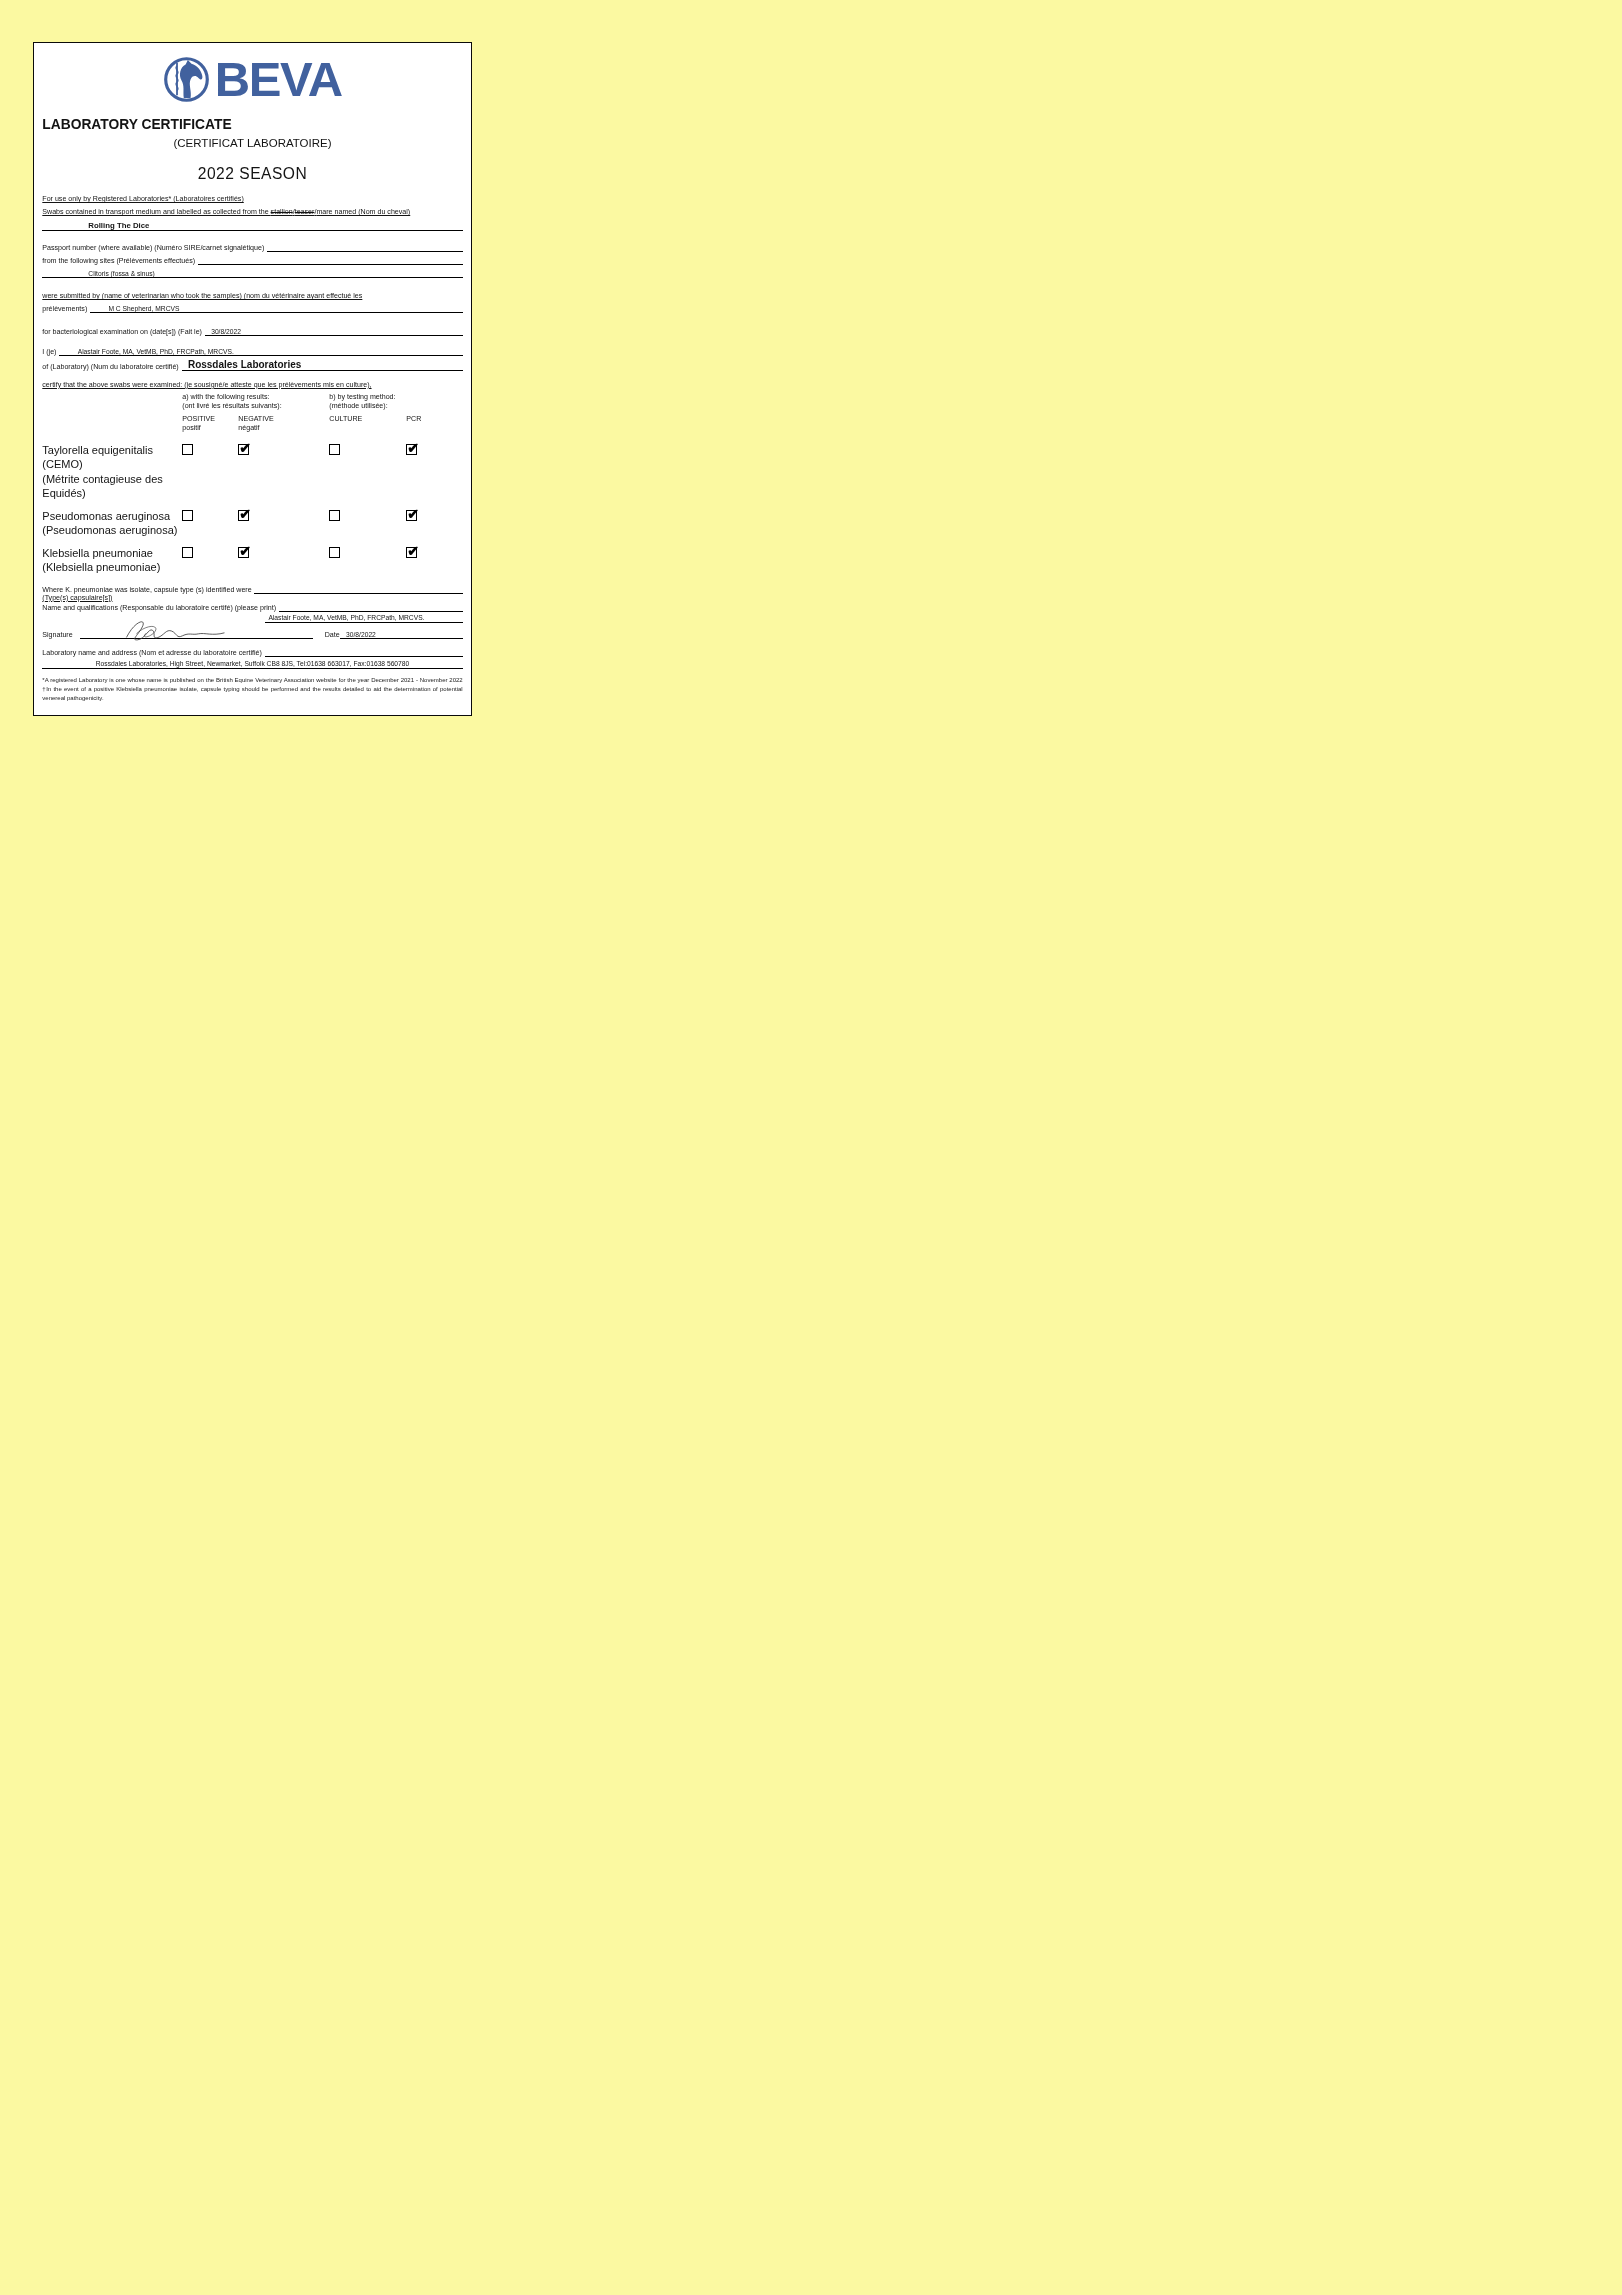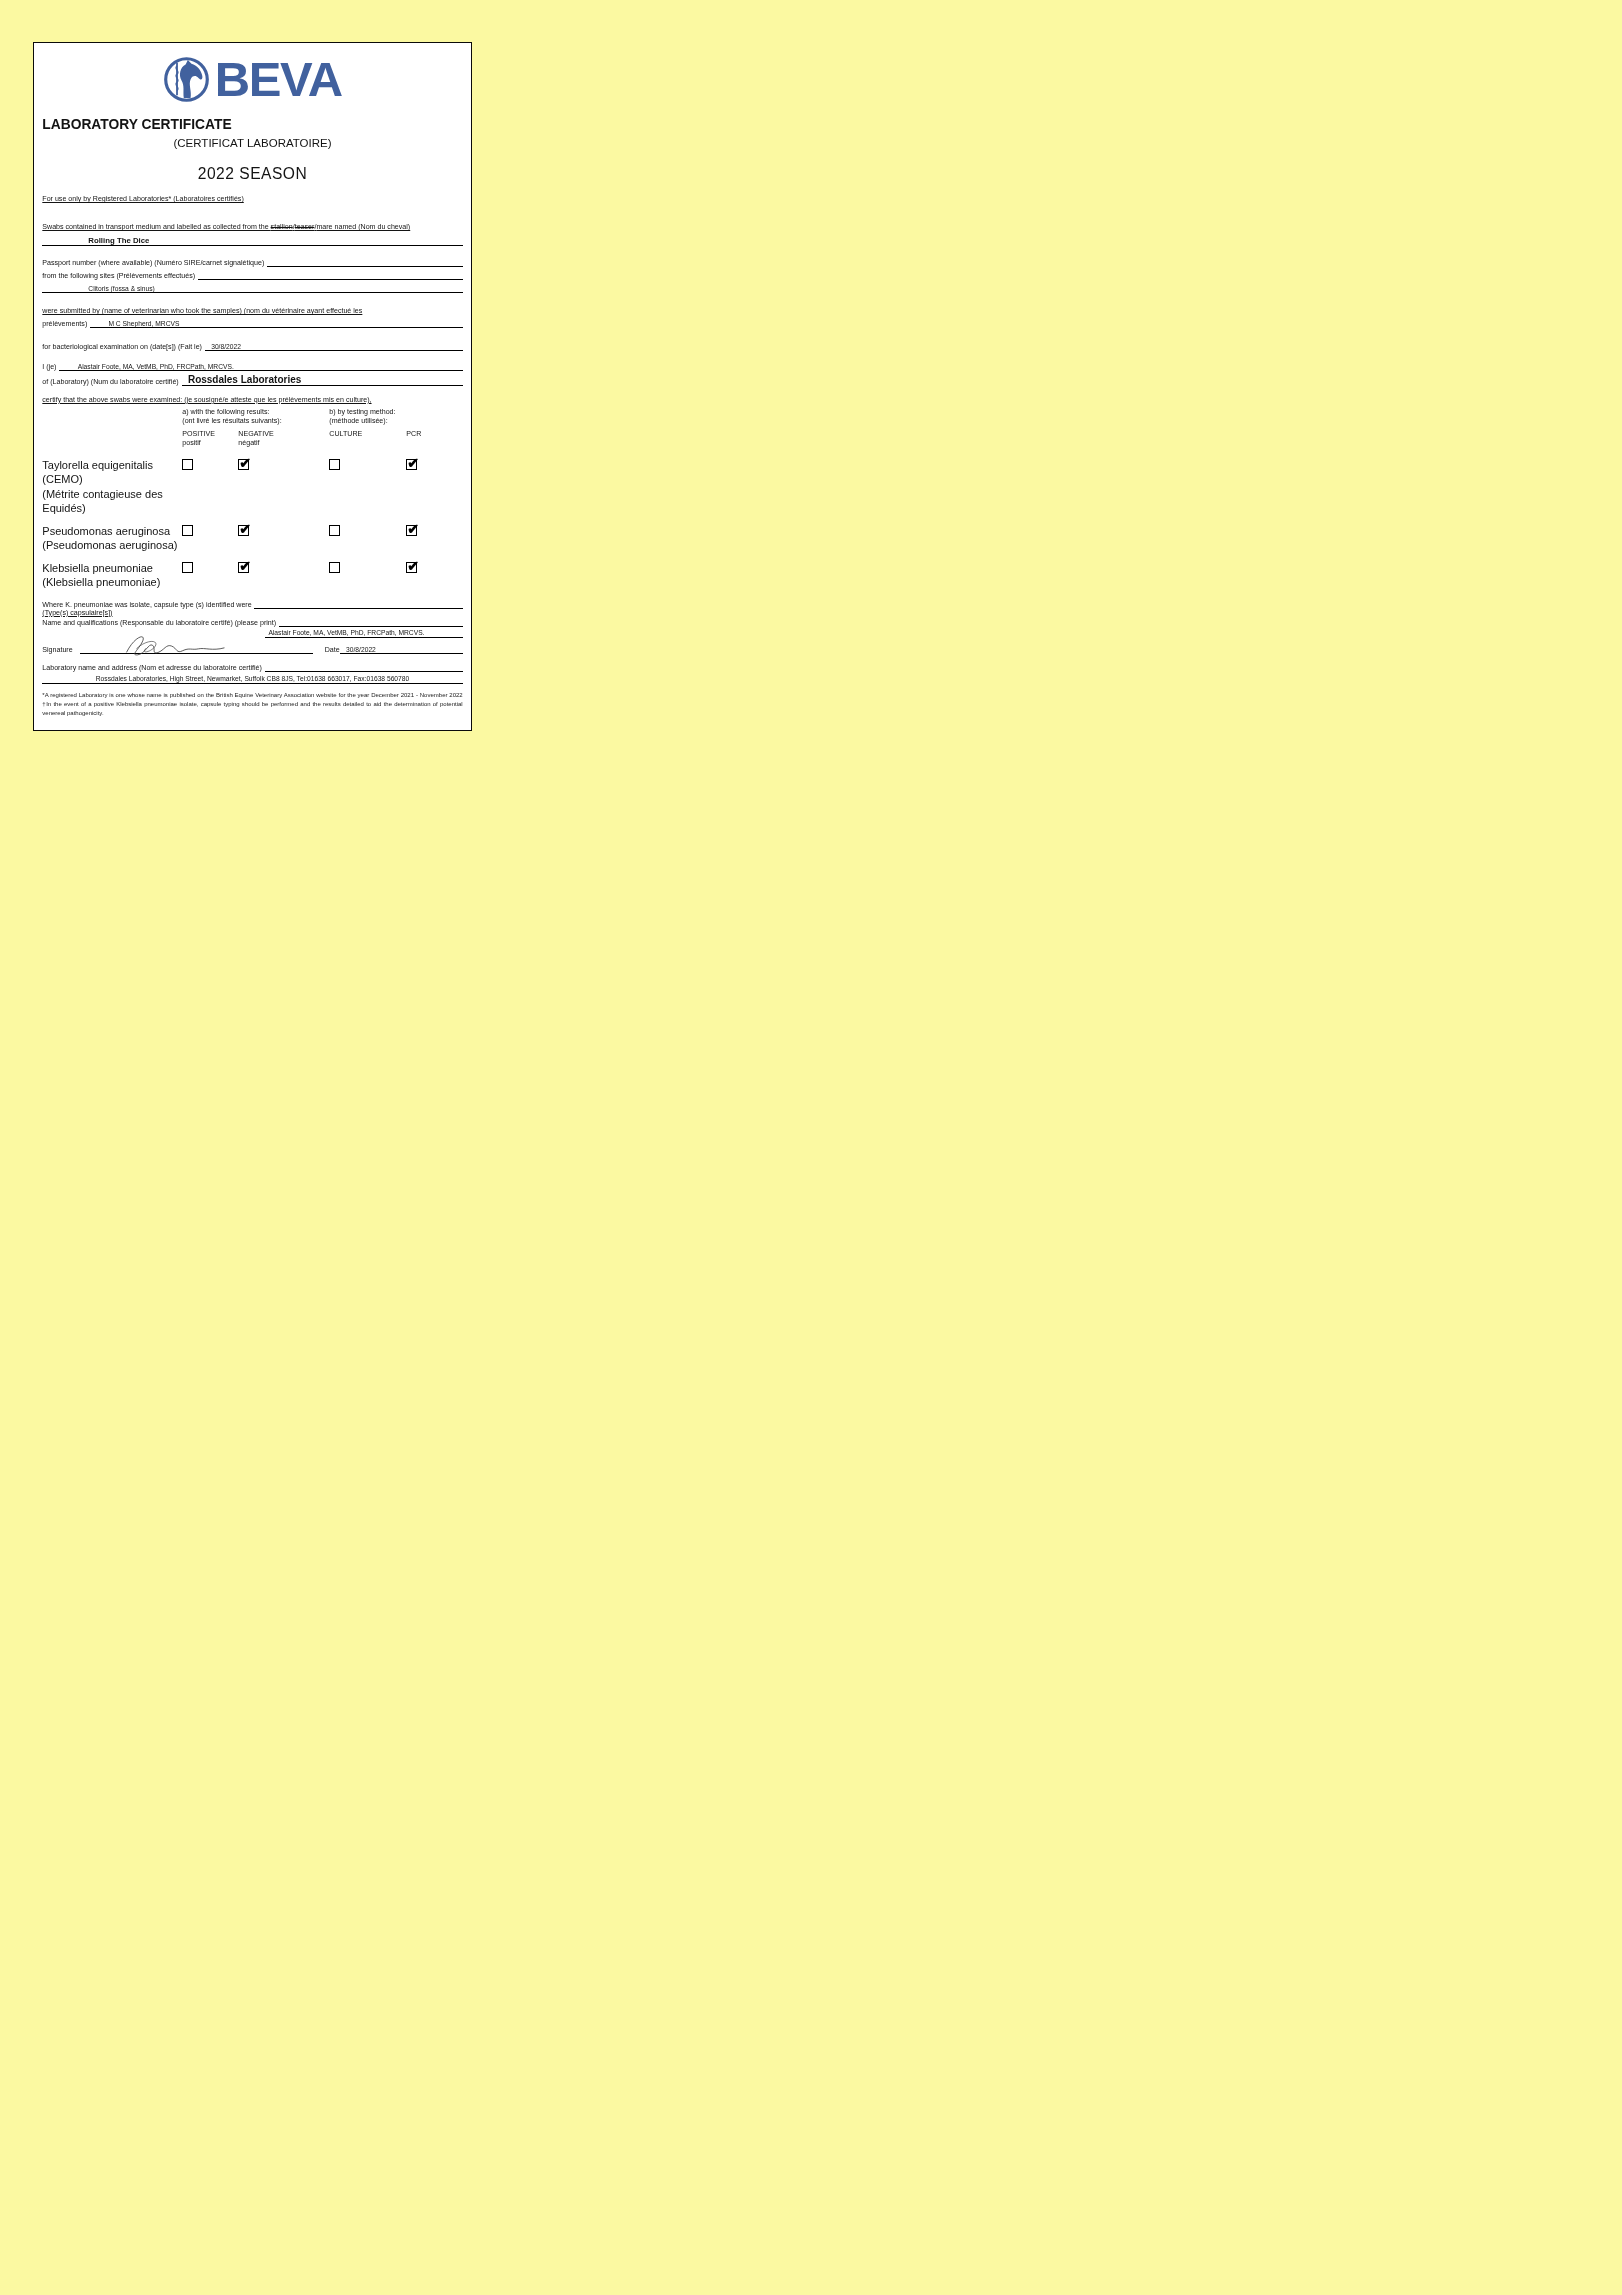--- a/index.html
+++ b/index.html
@@ -19,21 +19,21 @@
   }
   
   .logo-row { display:flex; justify-content:center; align-items:center; gap:4.6px; }
   .beva-word { font-size:49px; font-weight:bold; color:#41619E; line-height:0.92; letter-spacing:-1.4px; }
   .cert-title { text-align:left; font-size:13.8px; font-weight:bold; margin-top:14.7px; line-height:1; }
   .cert-subtitle { text-align:center; font-size:11.5px; margin-top:6.4px; line-height:1; }
   .season { text-align:center; font-size:15.6px; margin-top:16.5px; line-height:1; letter-spacing:0.5px; }
   
   .label, .para { font-size:7.1px; line-height:1.3;text-decoration:underline; }
   .registered { margin-top:13.8px; }
-  .swabs { margin-top:19px; }
+  .swabs { margin-top:4px; }
   .struck { text-decoration:line-through; }
   .value { font-size:6.7px; }
   .bold { font-weight:bold; }
   .row { display:flex; align-items:flex-end; font-size:7.1px; }
   .row .lbl { white-space:nowrap; padding-right:2.8px; }
   .line { flex:1; border-bottom:0.7px solid #000; min-height:9.6px; display:flex; align-items:flex-end; }
   .fill-row { border-bottom:0.7px solid #000; min-height:11px; display:flex; align-items:flex-end; }
   .indent-100 { padding-left:46px; }
   .pl-14 { padding-left:6.4px; }
   .pl-40 { padding-left:18.4px; }

